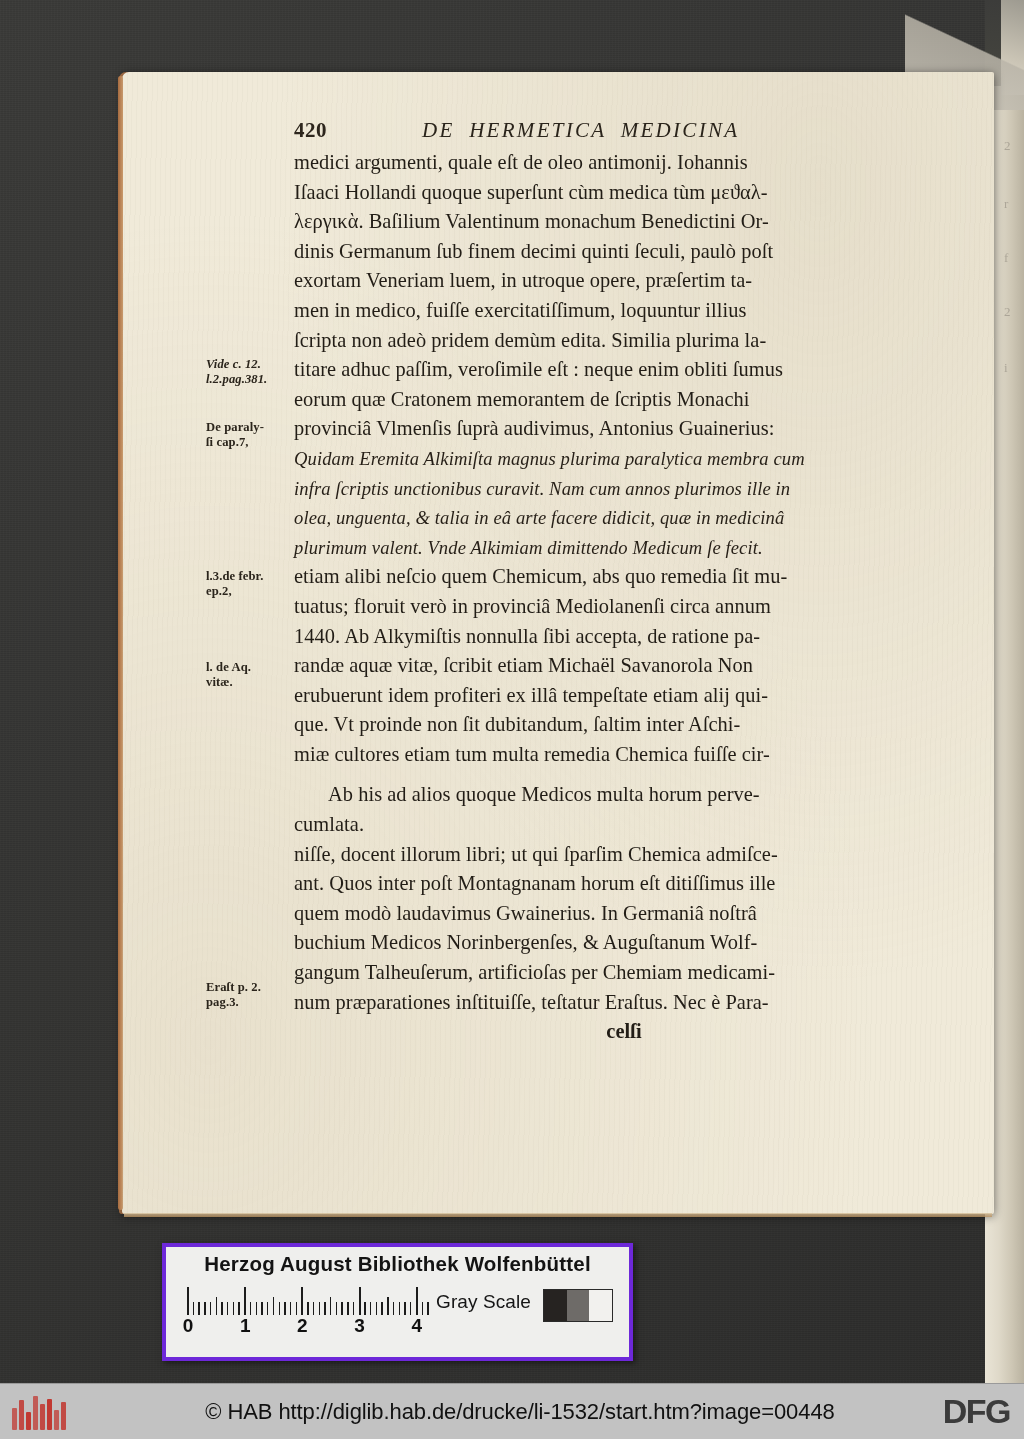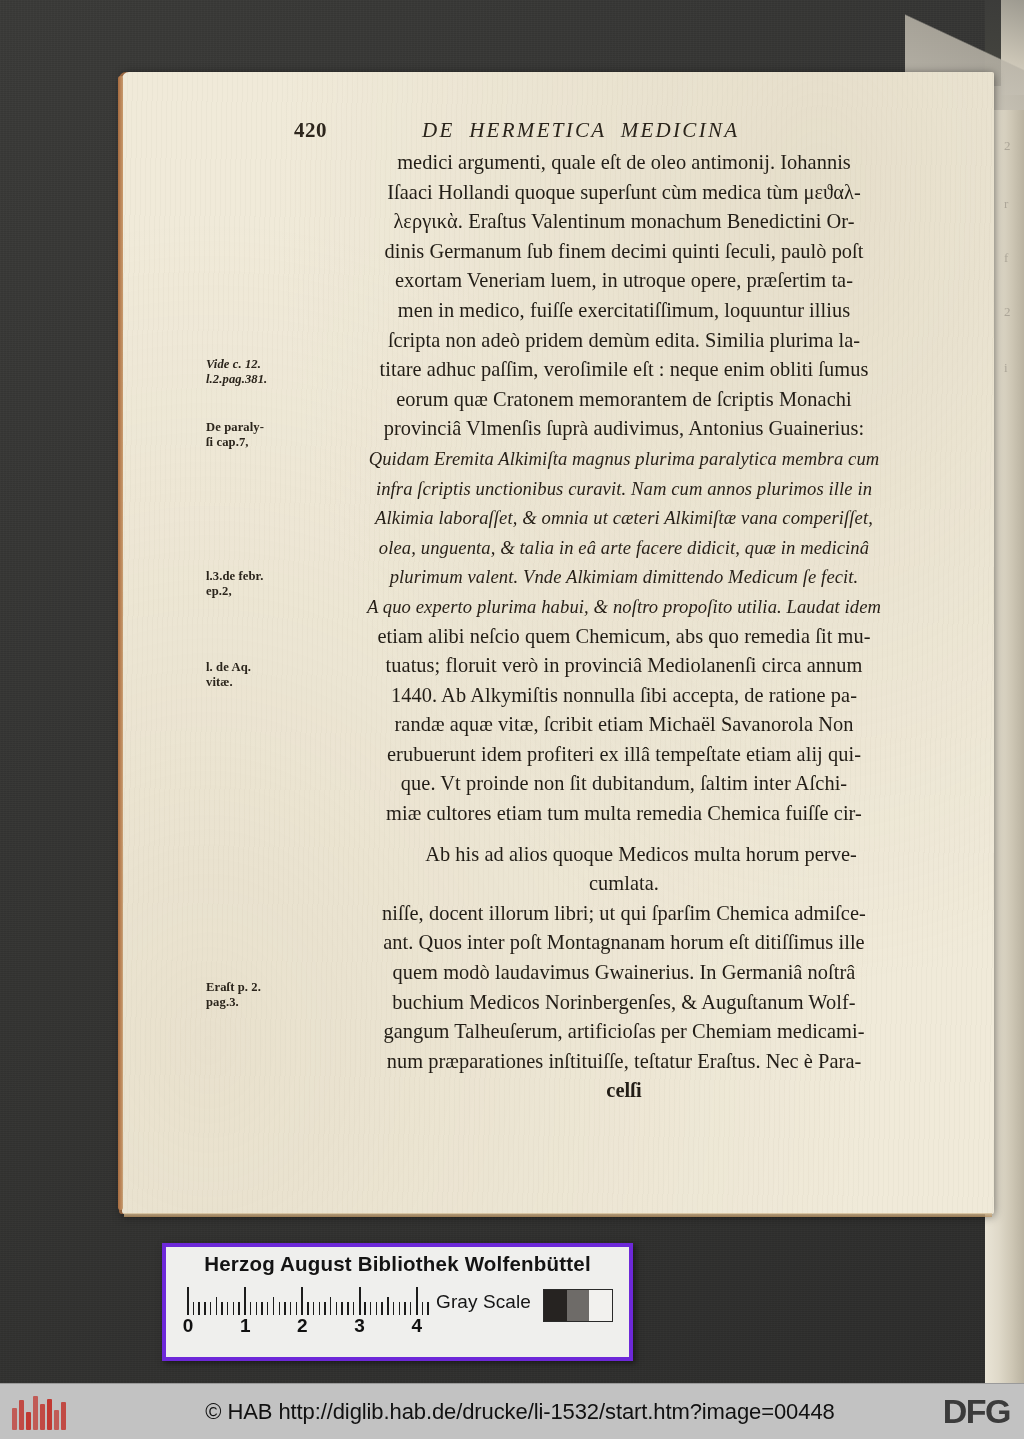--- a/index.html
+++ b/index.html
@@ -154,21 +154,20 @@
     left: 172px; top: 76px;
     width: 660px;
   }
   .ln {
     font-size: 20.4px;
     line-height: 29.6px;
     color: #221d16;
     white-space: nowrap;
     font-family: "Liberation Serif", serif;
     letter-spacing: .05px;
-    text-align: center;
   }
   .ln.ital {
     font-style: italic;
     font-size: 18.6px;
     letter-spacing: .1px;
     color: #261f17;
   }
   .ln.indent { text-indent: 34px; }
   .ln.right  { text-align: center; font-weight: bold; }
   .ln.gap-top { margin-top: 11px; }
@@ -316,34 +315,32 @@
     <div id="content">
 
       <div class="hdr">
         <div class="folio">420</div>
         <div class="runhead">DE HERMETICA MEDICINA</div>
       </div>
 
       <div id="body-col">
           <div class="ln">medici argumenti, quale eſt de oleo antimonij. Iohannis</div>
           <div class="ln">Iſaaci Hollandi quoque superſunt cùm  medica tùm μεϑαλ-</div>
-          <div class="ln">λεργικὰ.     Eraſtus Valentinum monachum Benedictini Or-</div>
+          <div class="ln">λεργικὰ.     Baſilium Valentinum monachum Benedictini Or-</div>
           <div class="ln">dinis Germanum ſub finem decimi quinti ſeculi, paulò poſt</div>
           <div class="ln">exortam Veneriam luem, in utroque opere,  præſertim ta-</div>
           <div class="ln">men in  medico,  fuiſſe exercitatiſſimum, loquuntur illius</div>
           <div class="ln">ſcripta non adeò pridem demùm edita.  Similia plurima la-</div>
           <div class="ln">titare adhuc paſſim, veroſimile eſt : neque enim obliti ſumus</div>
           <div class="ln">eorum quæ  Cratonem  memorantem  de ſcriptis Monachi</div>
           <div class="ln">provinciâ Vlmenſis ſuprà audivimus,  Antonius Guainerius:</div>
           <div class="ln ital">Quidam Eremita Alkimiſta magnus plurima paralytica membra cum</div>
           <div class="ln ital">infra ſcriptis unctionibus curavit.  Nam cum annos plurimos ille in</div>
-          <div class="ln ital">Alkimia laboraſſet, &amp; omnia ut cæteri Alkimiſtæ vana comperiſſet,</div>
           <div class="ln ital">olea, unguenta, &amp; talia in eâ arte facere didicit, quæ in medicinâ</div>
           <div class="ln ital">plurimum valent.  Vnde  Alkimiam  dimittendo  Medicum ſe fecit.</div>
-          <div class="ln ital">A quo experto plurima habui, &amp; noſtro propoſito utilia.  Laudat idem</div>
           <div class="ln">etiam alibi neſcio quem Chemicum, abs quo remedia ſit mu-</div>
           <div class="ln">tuatus; floruit verò in provinciâ Mediolanenſi circa annum</div>
           <div class="ln">1440. Ab Alkymiſtis nonnulla ſibi accepta,  de  ratione pa-</div>
           <div class="ln">randæ aquæ vitæ, ſcribit etiam Michaël Savanorola    Non</div>
           <div class="ln">erubuerunt idem profiteri ex illâ tempeſtate etiam alij qui-</div>
           <div class="ln">que. Vt proinde non ſit dubitandum, ſaltim inter Aſchi-</div>
           <div class="ln">miæ cultores etiam  tum  multa remedia Chemica fuiſſe cir-</div>
           <div class="ln indent gap-top">Ab his ad alios quoque Medicos multa horum perve-</div>
           <div class="ln">cumlata.</div>
           <div class="ln">niſſe, docent illorum libri; ut qui ſparſim Chemica admiſce-</div>

